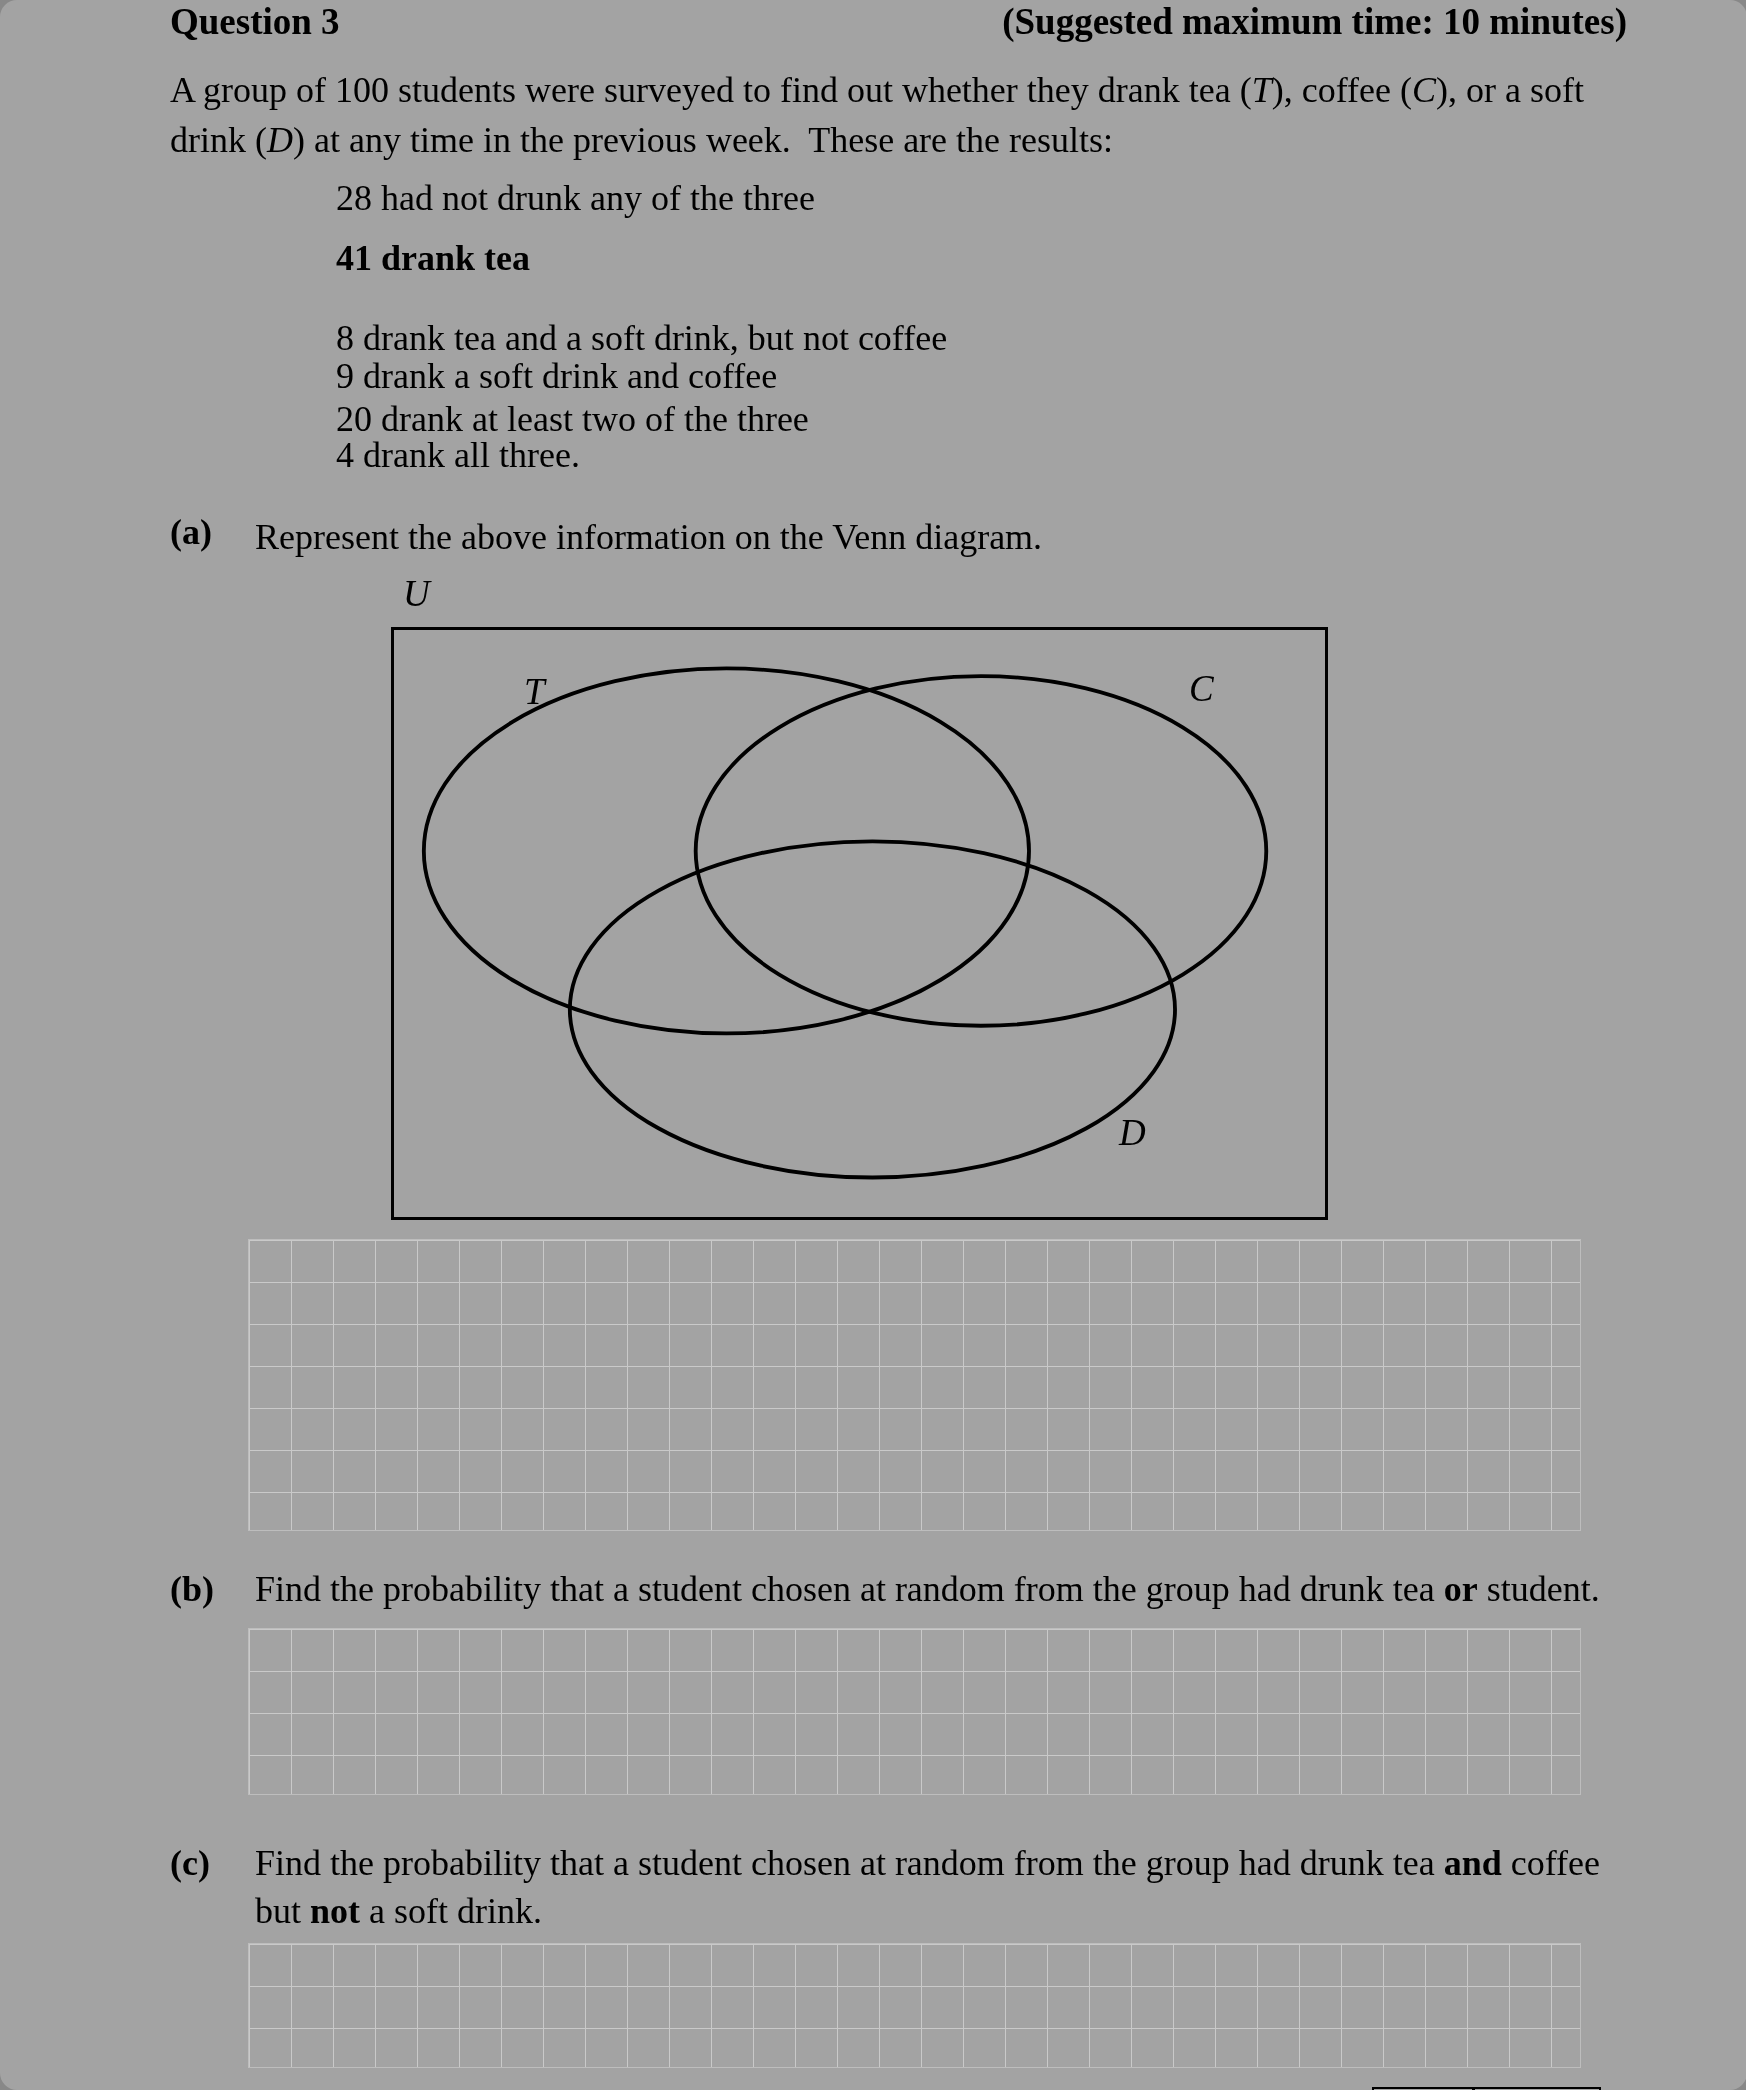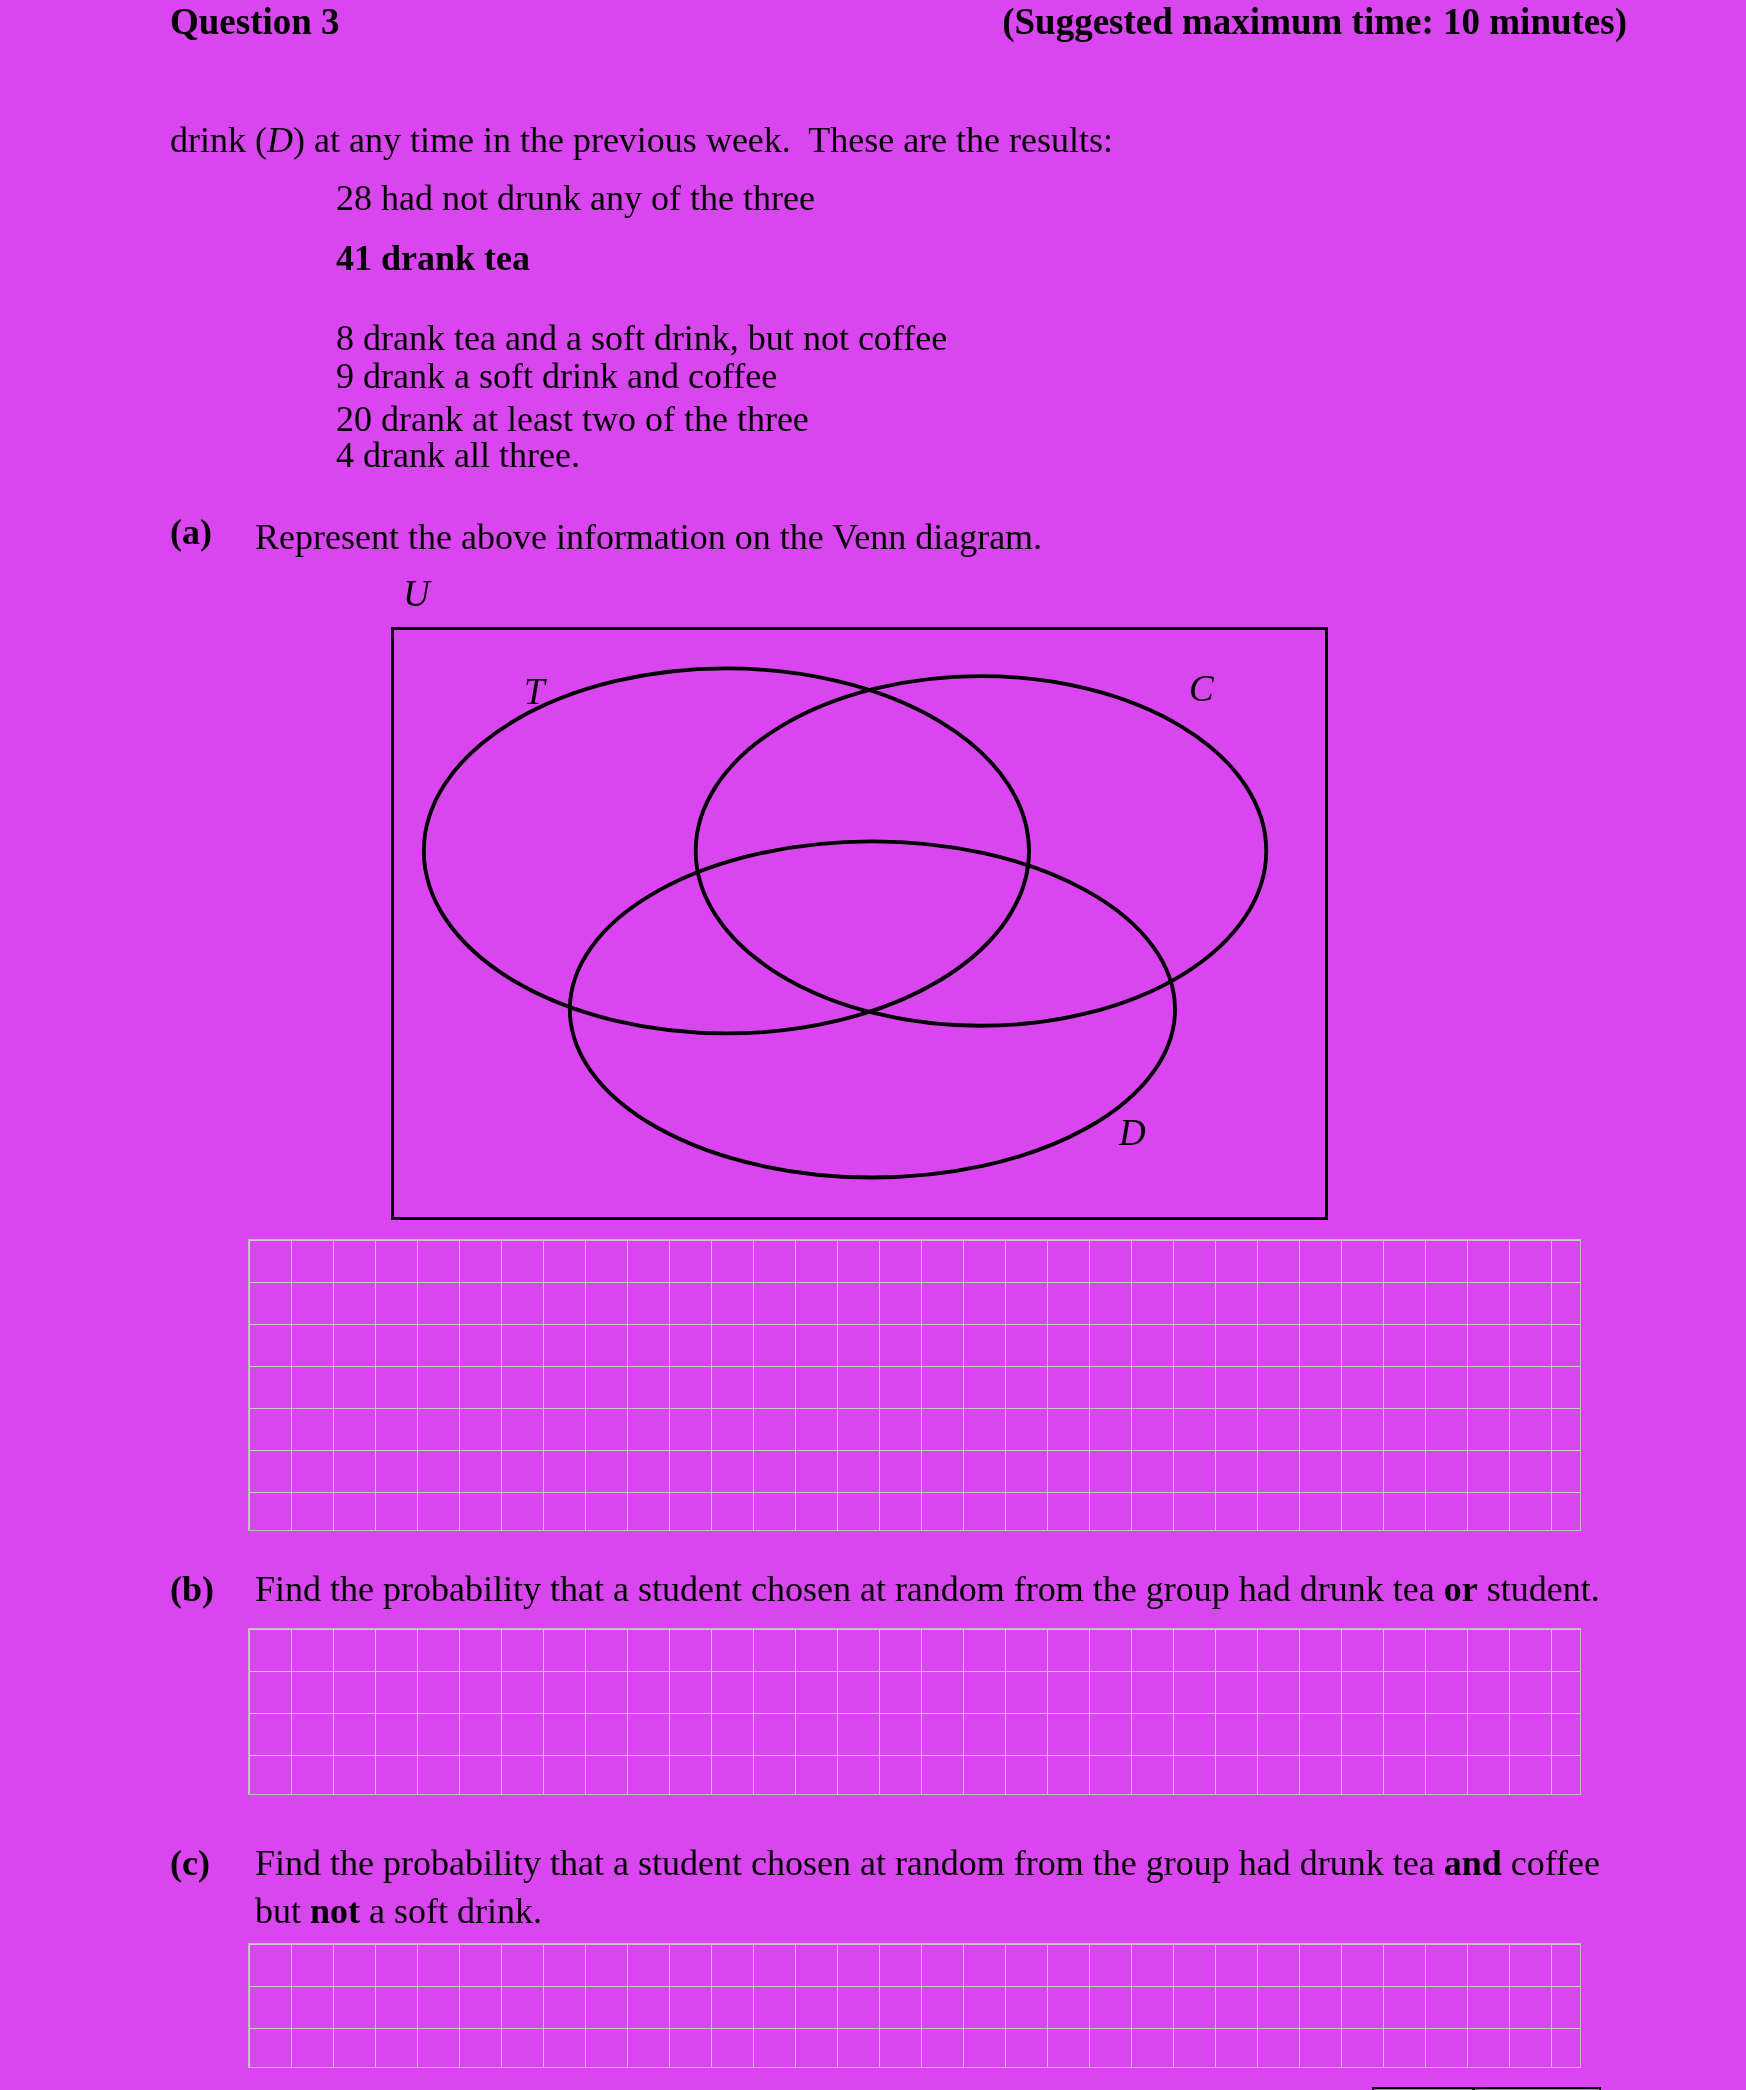--- a/index.html
+++ b/index.html
@@ -1,24 +1,25 @@
 <!DOCTYPE html>
 <html><head>
 <meta charset="utf-8">
 <style>
   * { margin:0; padding:0; box-sizing:border-box; }
   html,body { background:#888; }
   .page {
     position:relative;
     width:1747px; height:2090px;
     margin:0 auto;
-    background:#d946ef;
+    background:#a3a3a3;
     overflow:hidden;
     font-family:"Liberation Serif", serif;
     color:#000;
+    border-radius:17px;
   }
   .line {
     position:absolute;
     font-size:36px;
     line-height:36px;
     white-space:pre;
   }
   .hdr { font-size:37px; line-height:37px; font-weight:bold; }
   .b { font-weight:bold; }
   .it { font-style:italic; }
@@ -64,20 +65,21 @@
   }
 </style>
 </head>
 <body>
 
 <div class="page">
 
   <div class="line hdr" style="left:170px; top:2.9px;">Question 3</div>
   <div class="line hdr" style="right:120px; top:2.9px;text-align:right;">(Suggested maximum time: 10 minutes)</div>
 
+  <div class="line" style="left:170px; top:72px;"><span>A group of 100 students were surveyed to find out whether they drank tea (</span><span class="it">T</span><span>), coffee (</span><span class="it">C</span><span>), or a soft</span></div>
   <div class="line" style="left:170px; top:122px;"><span>drink (</span><span class="it">D</span><span>) at any time in the previous week.  These are the results:</span></div>
 
   <div class="line" style="left:336px; top:180px;">28 had not drunk any of the three</div>
   <div class="line" style="left:336px; top:240px;font-weight:bold;">41 drank tea</div>
   <div class="line" style="left:336px; top:320px;">8 drank tea and a soft drink, but not coffee</div>
   <div class="line" style="left:336px; top:358px;">9 drank a soft drink and coffee</div>
   <div class="line" style="left:336px; top:401px;">20 drank at least two of the three</div>
   <div class="line" style="left:336px; top:437px;">4 drank all three.</div>
 
   <div class="line b" style="left:170px; top:514px;">(a)</div>

